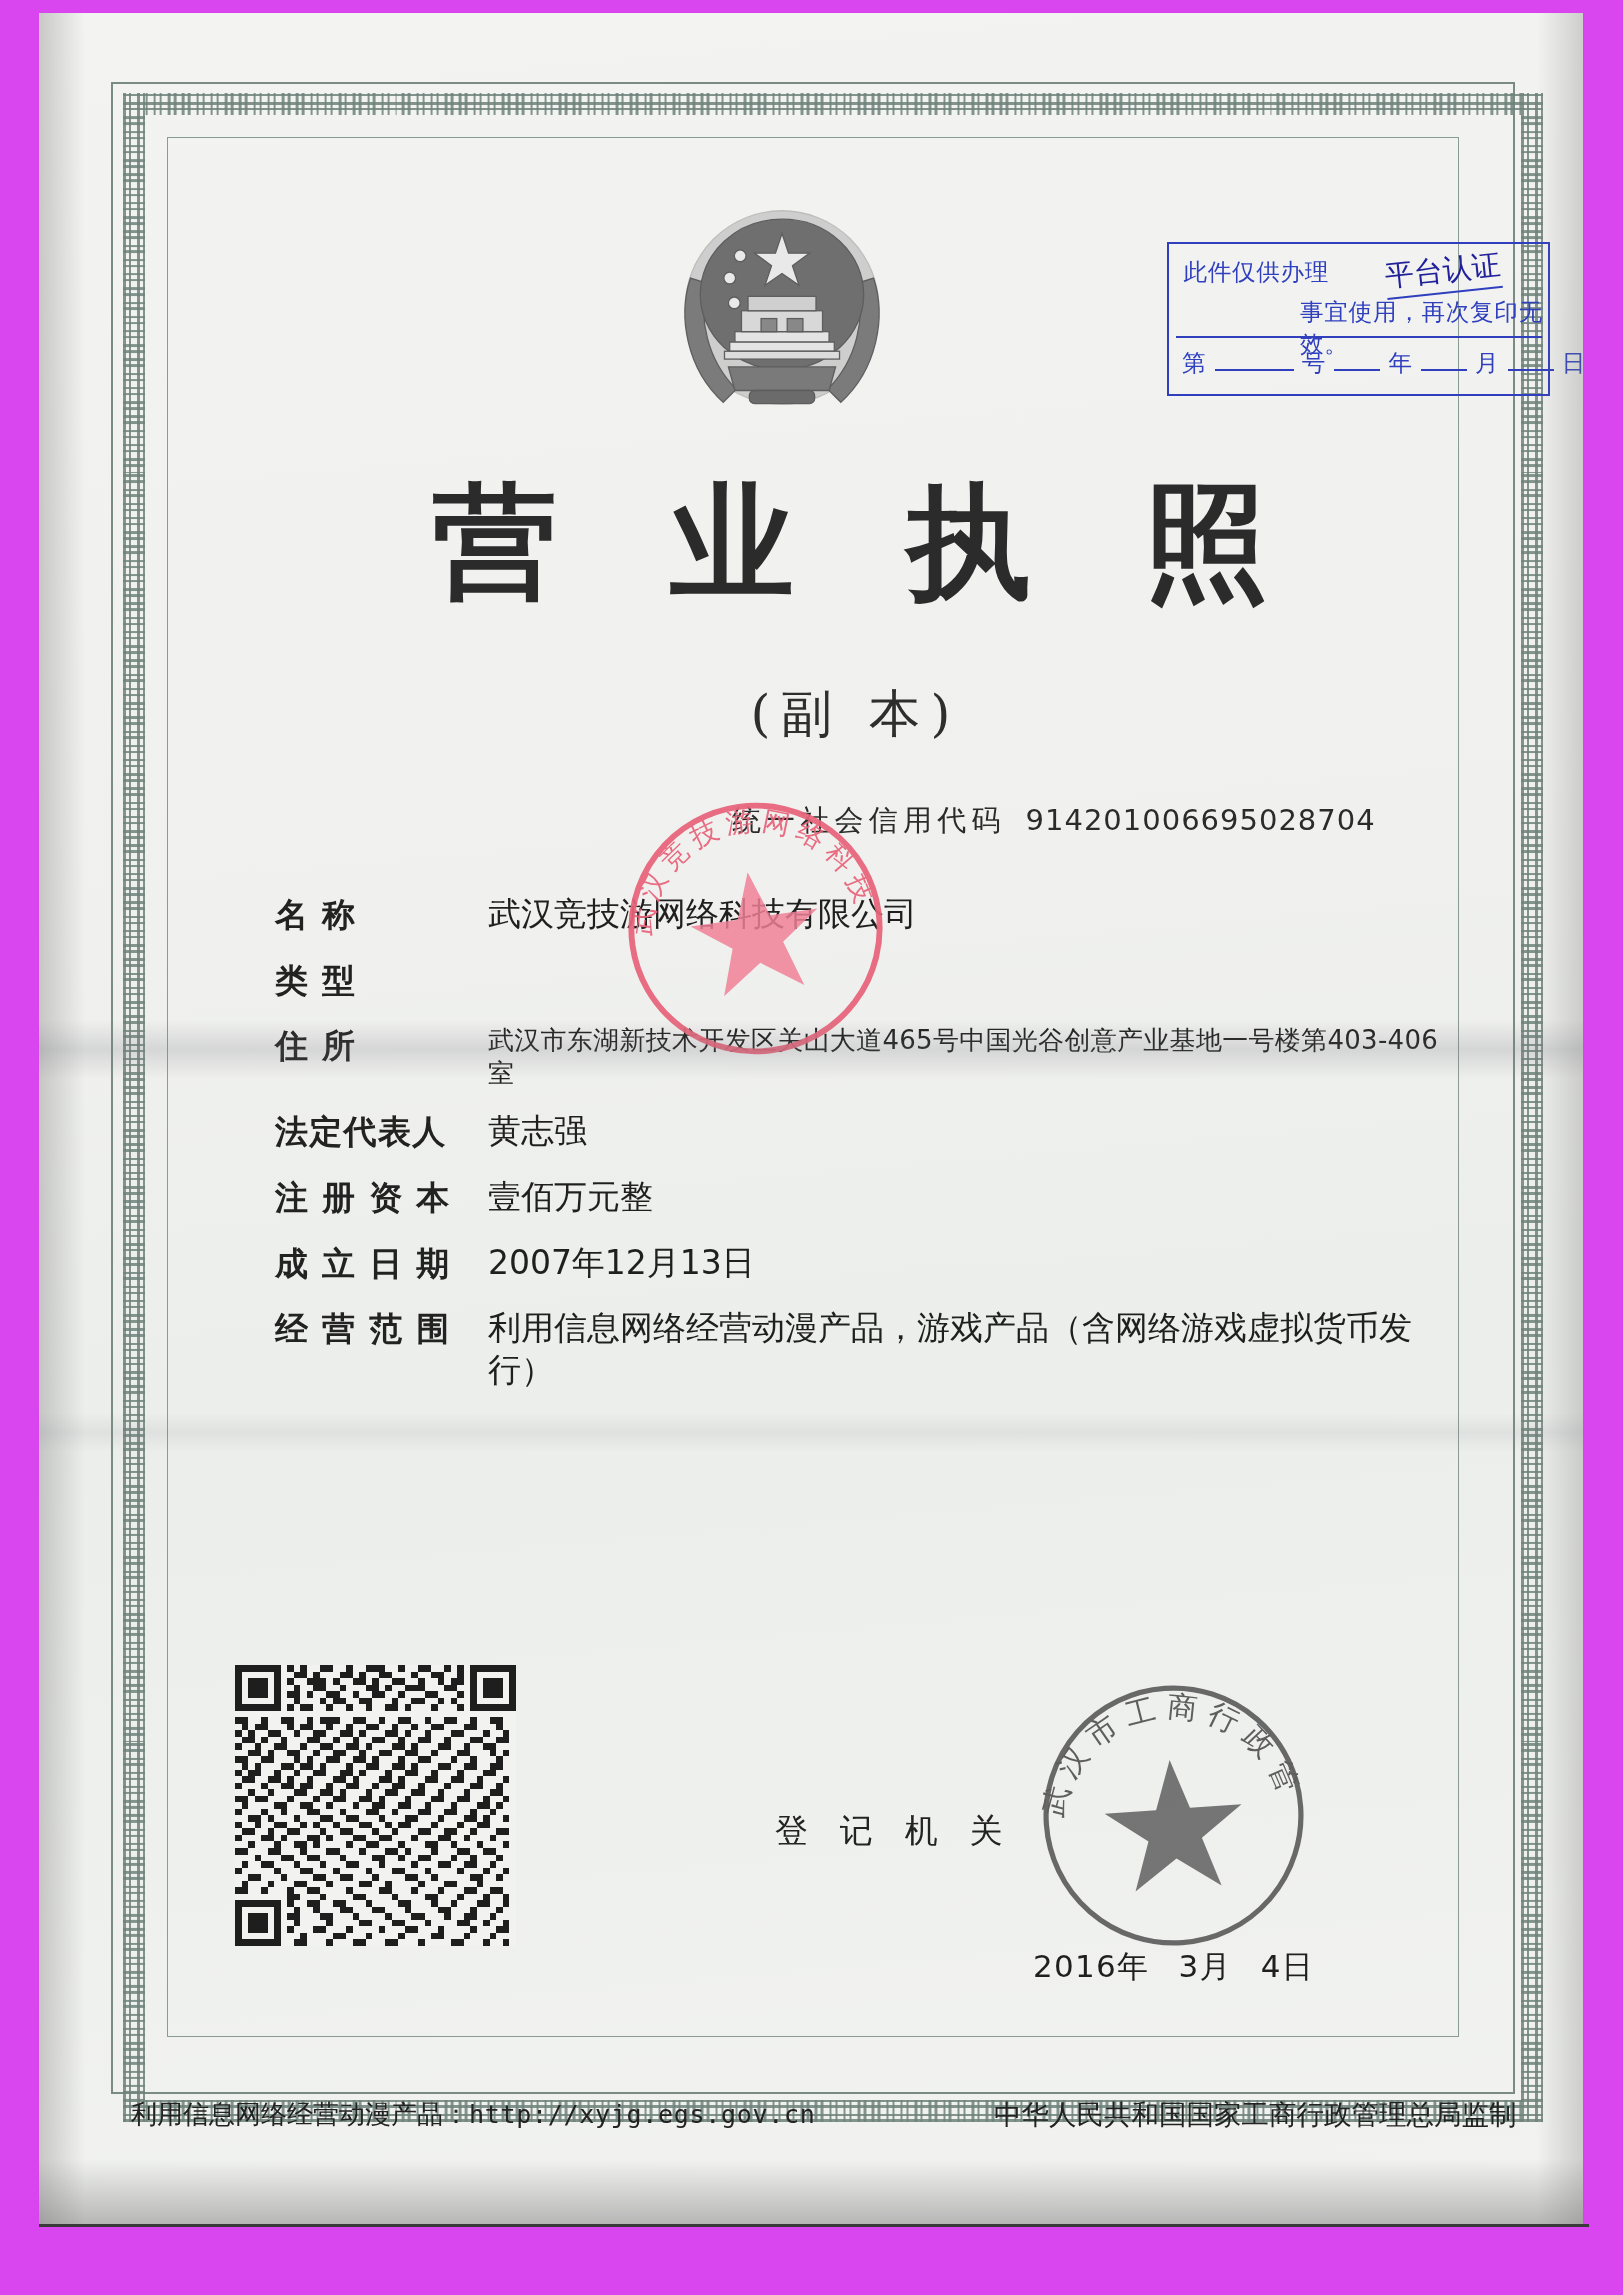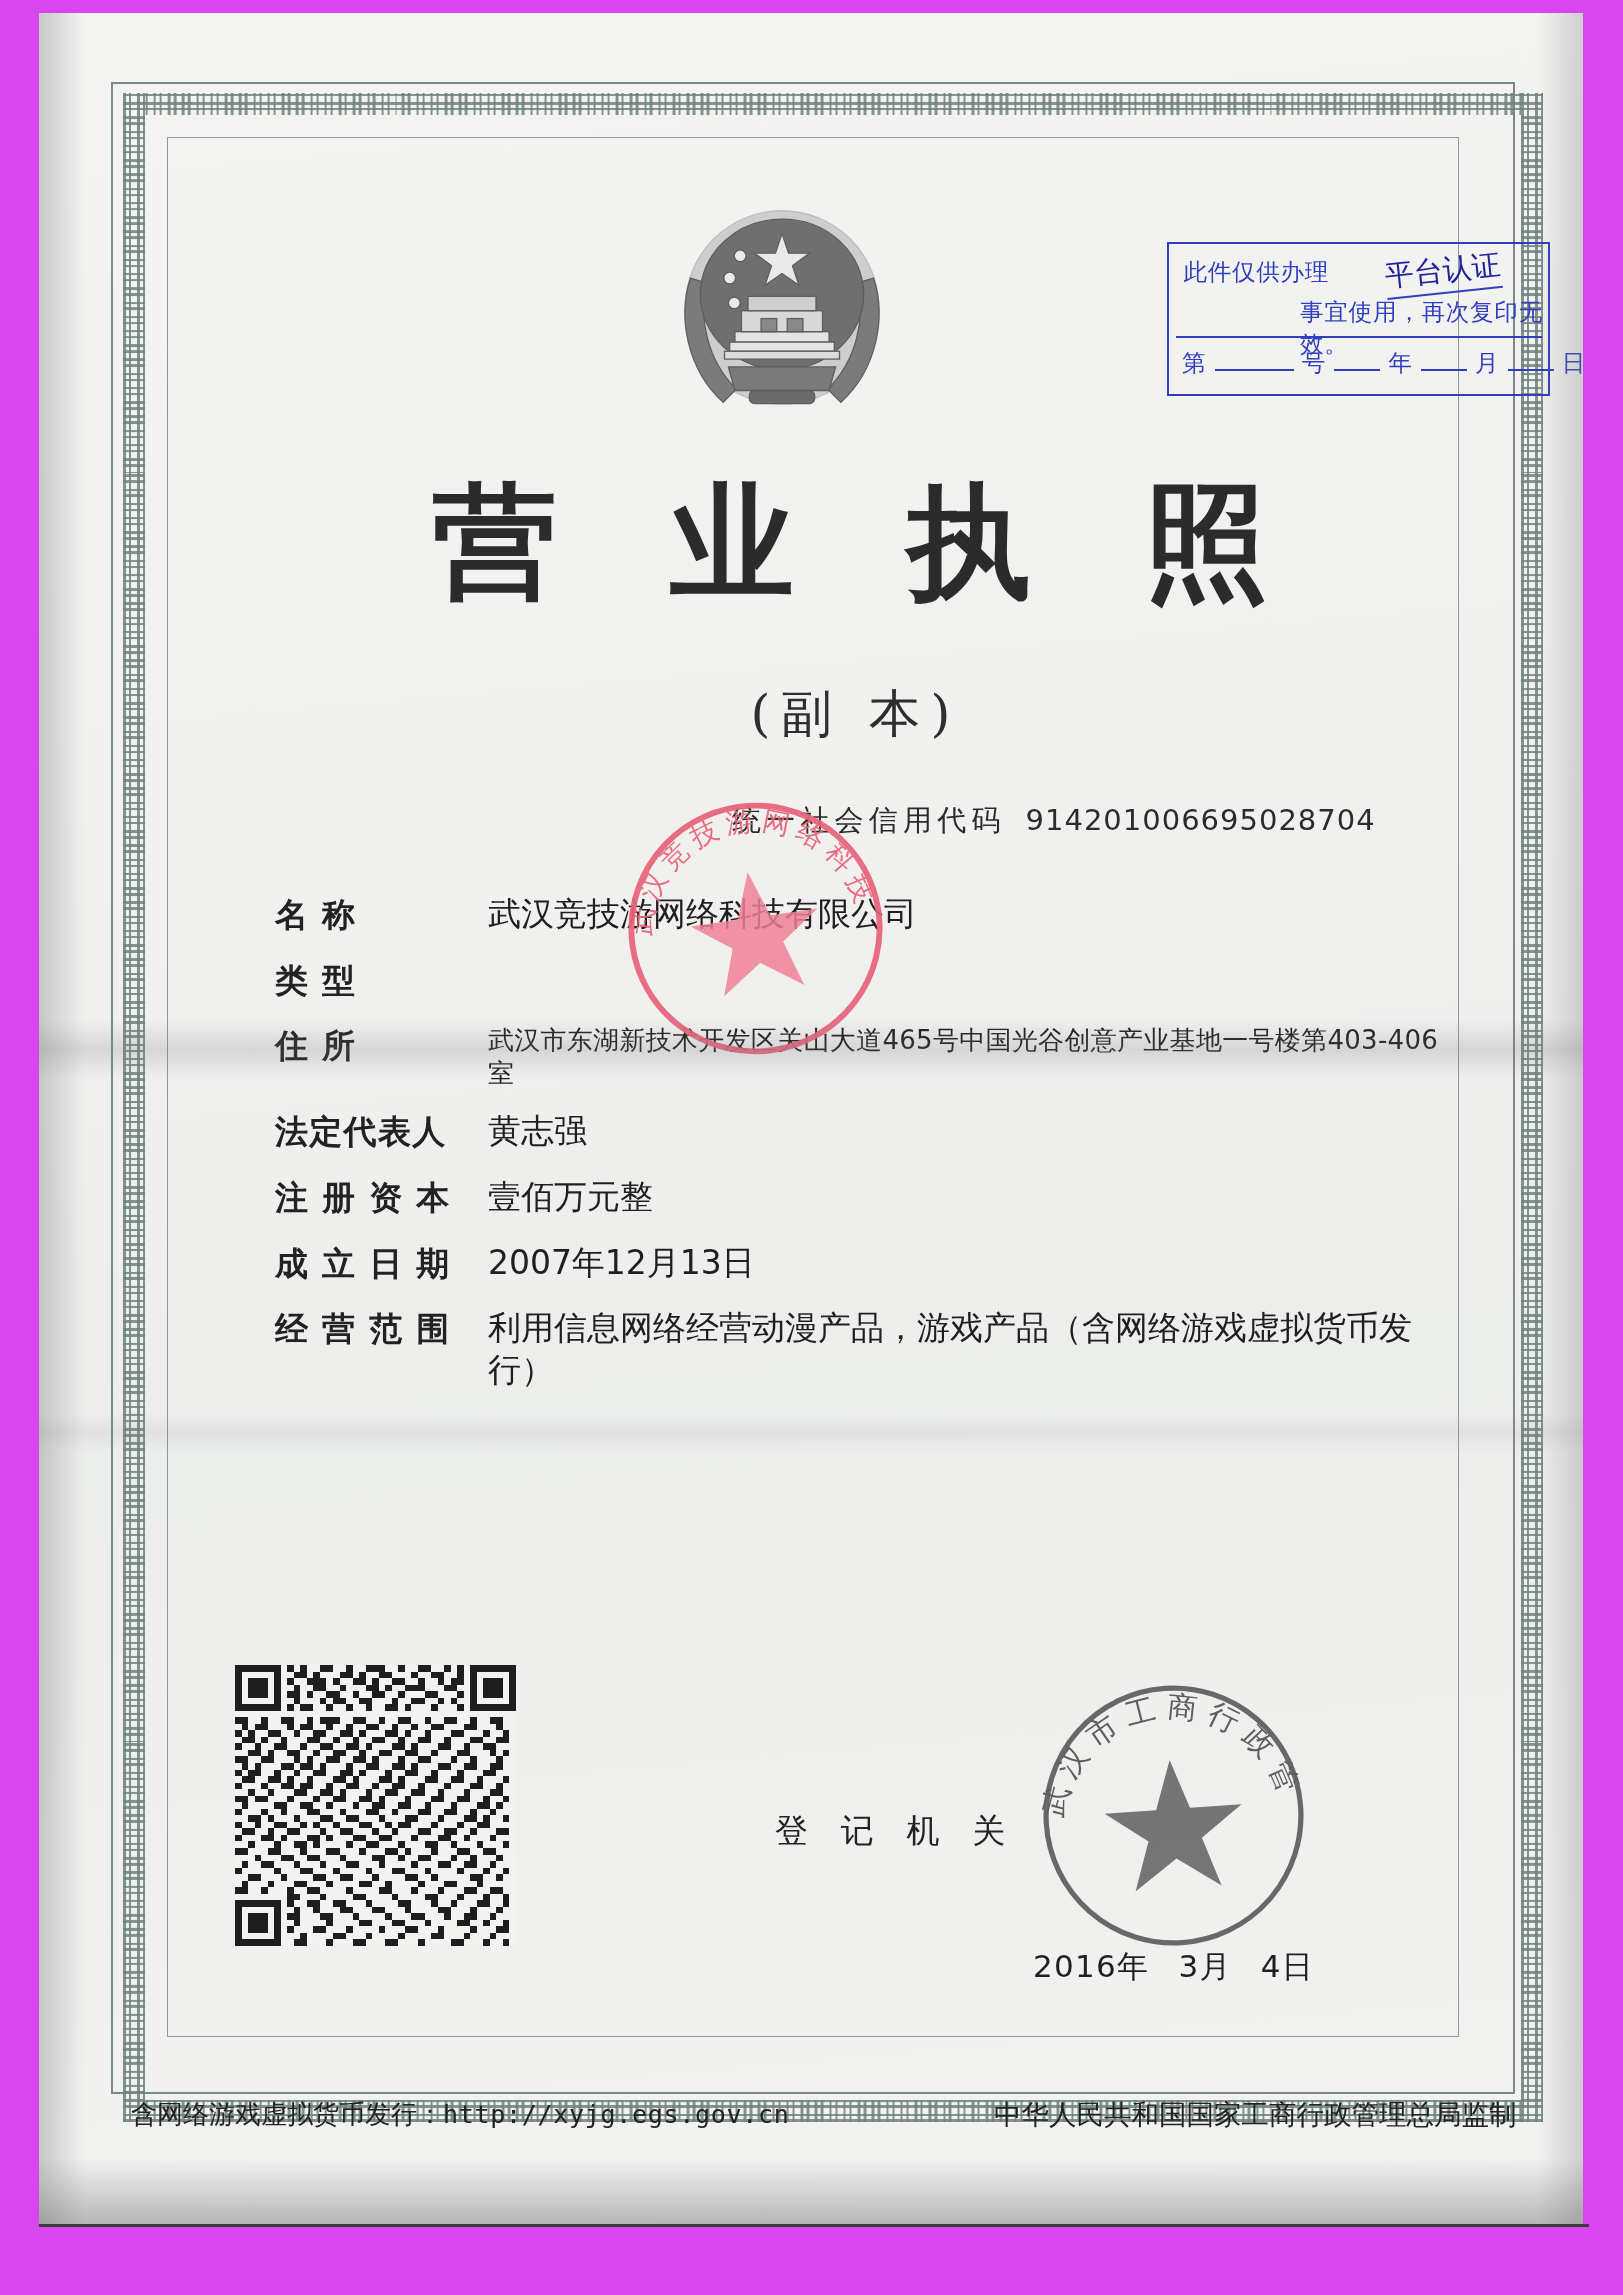--- a/index.html
+++ b/index.html
@@ -185,21 +185,21 @@
     top: 1652px;
     width: 281px;
     height: 281px;
   }
 
   
   .registry {
     position: absolute;
     left: 736px;
     top: 1796px;
-    font-family: Liberation Sans, sans-serif;
+    font-family: Liberation Serif, serif;
     font-size: 33px;
     letter-spacing: 11.8px;
     color: #232323;
   }
   .reg-date {
     position: absolute;
     left: 994px;
     top: 1933px;
     font-family: "DejaVu Sans", sans-serif;
     font-size: 31px;
@@ -887,21 +887,21 @@
           </text>
         </g>
       </svg>
     </div>
 
     <div class="reg-date">
       <span>2016</span><span>年</span><span class="gap"></span><span>3</span><span>月</span><span class="gap"></span><span>4</span><span>日</span>
     </div>
 
     <div class="footer-left">
-      <span>含网络游戏虚拟货币发行：</span><span class="url">http://xyjg.egs.gov.cn</span>
+      <span>利用信息网络经营动漫产品：</span><span class="url">http://xyjg.egs.gov.cn</span>
     </div>
     <div class="footer-right">中华人民共和国国家工商行政管理总局监制</div>
 
     <div class="edge-shadow-left"></div>
     <div class="edge-shadow-right"></div>
     <div class="edge-shadow-bottom"></div>
   </div>
   <div class="footer-rule"></div>
 </div>
 

